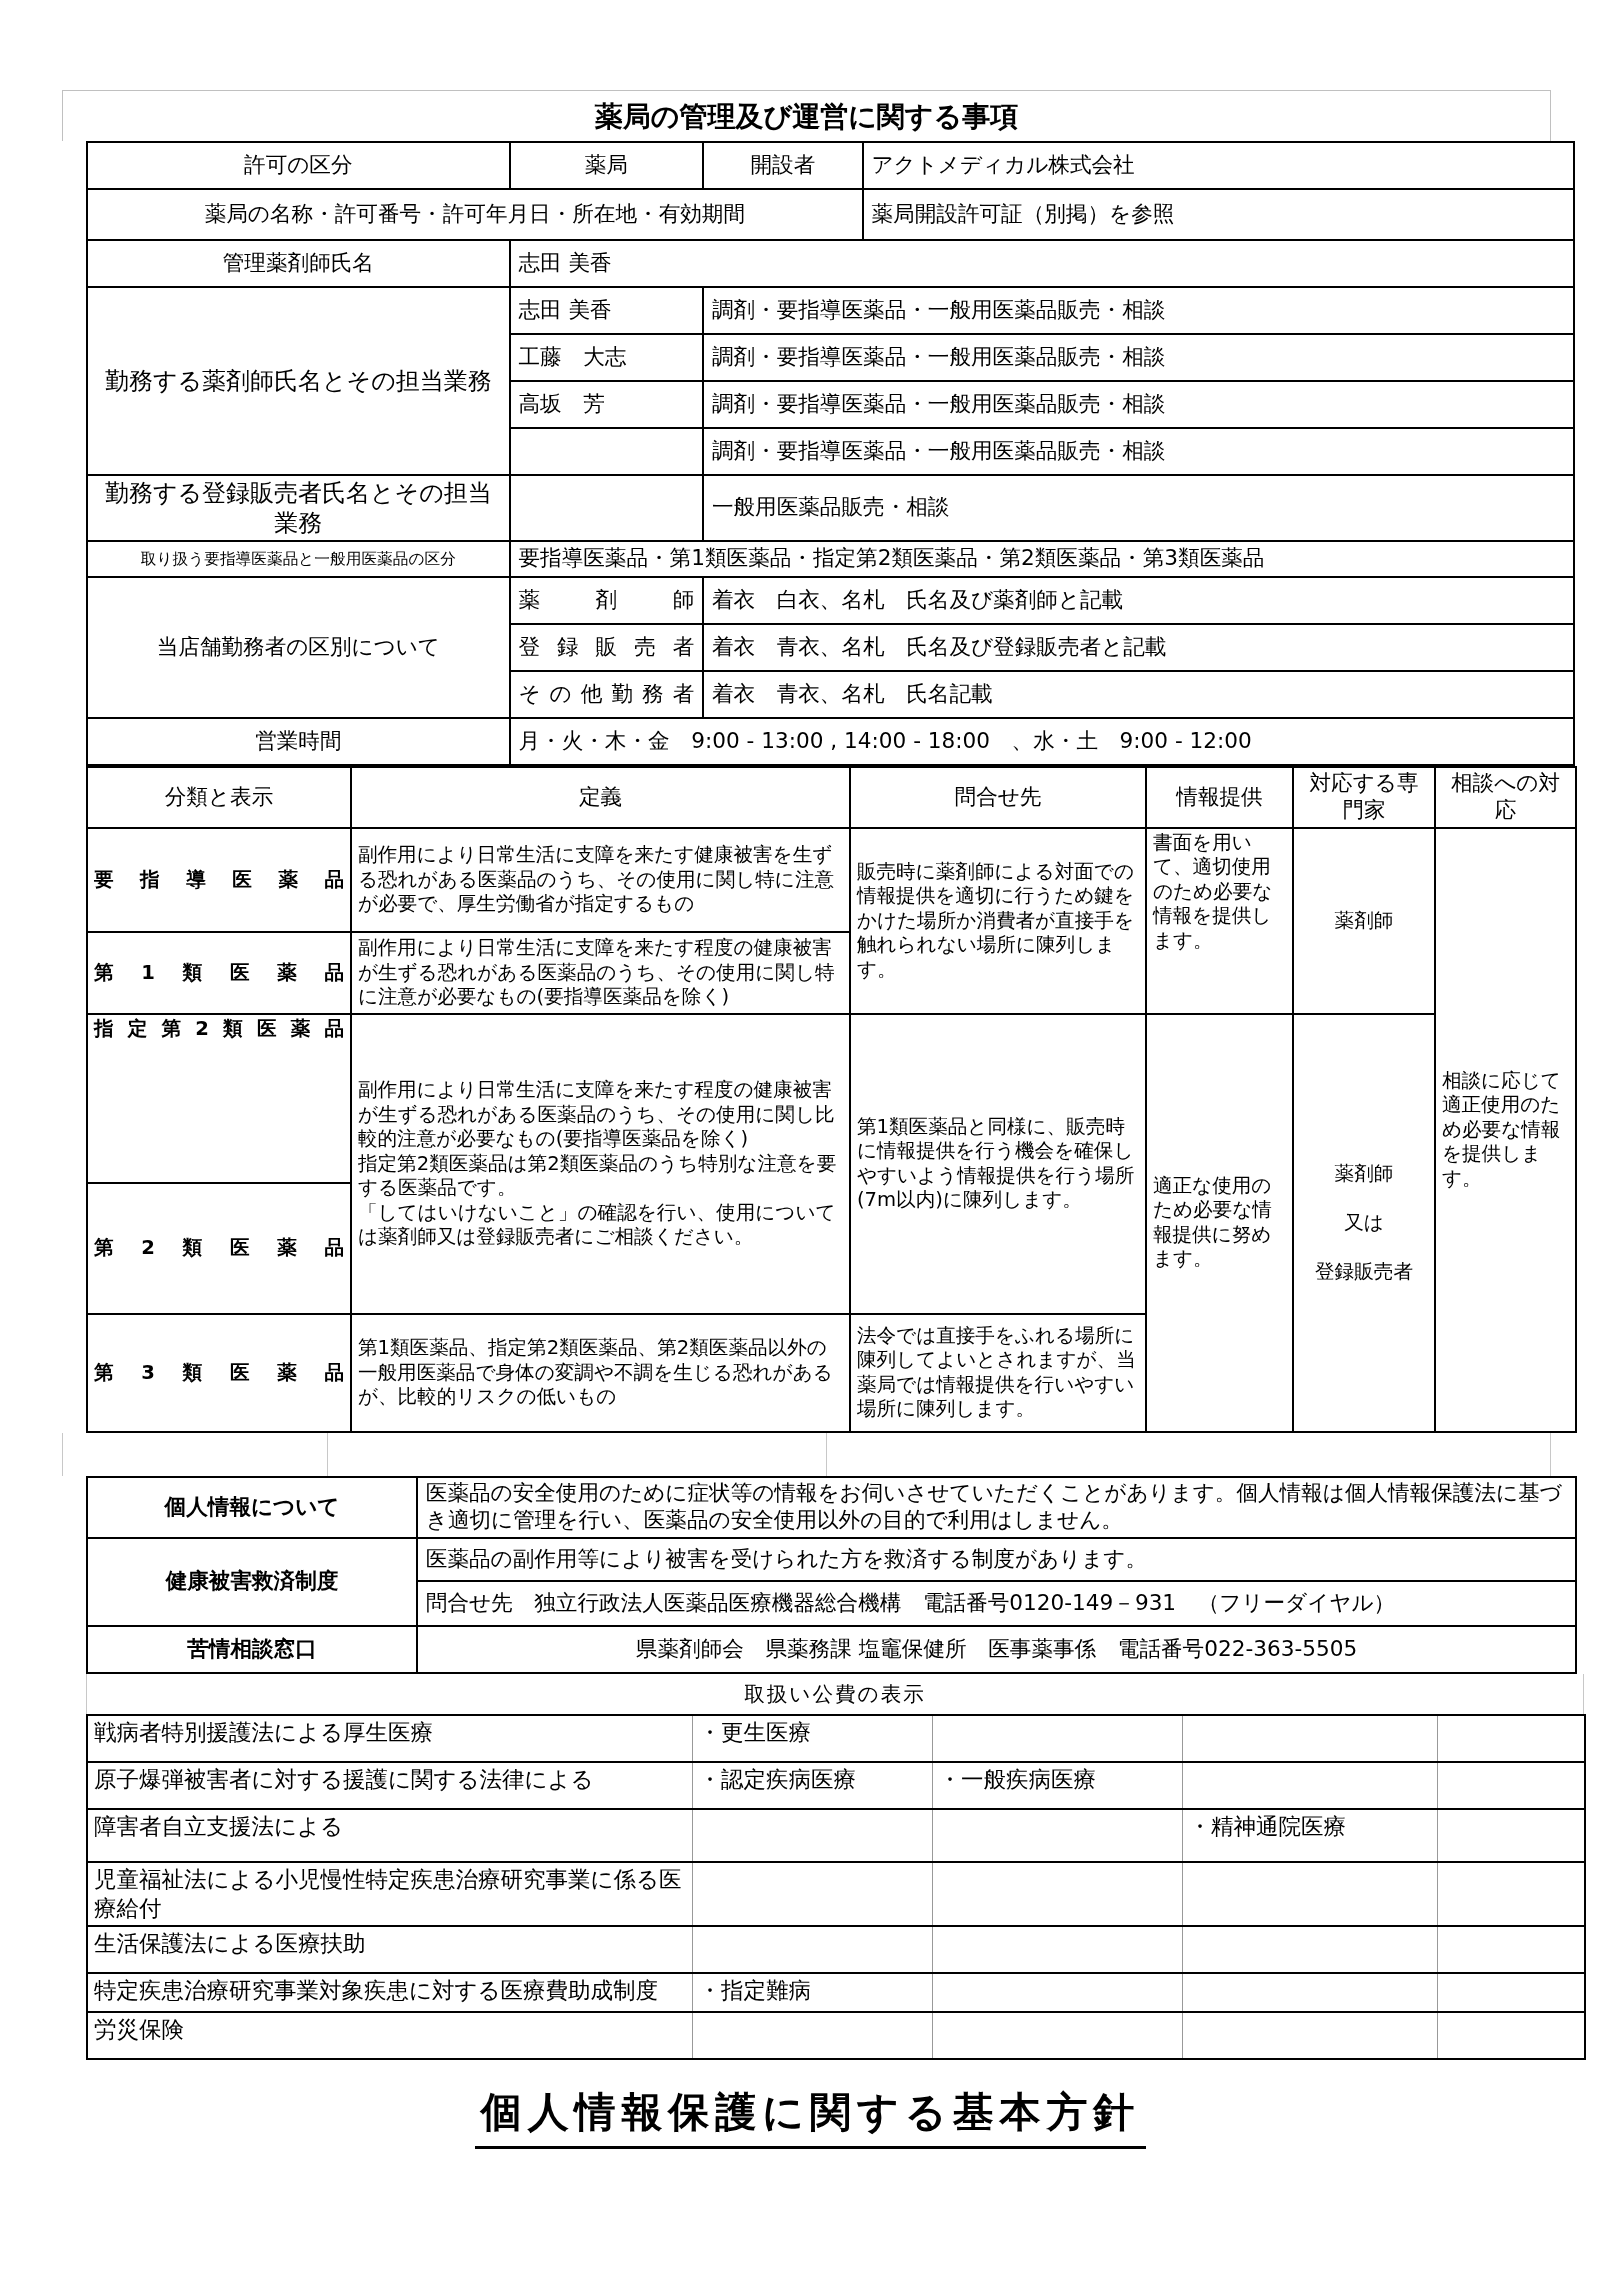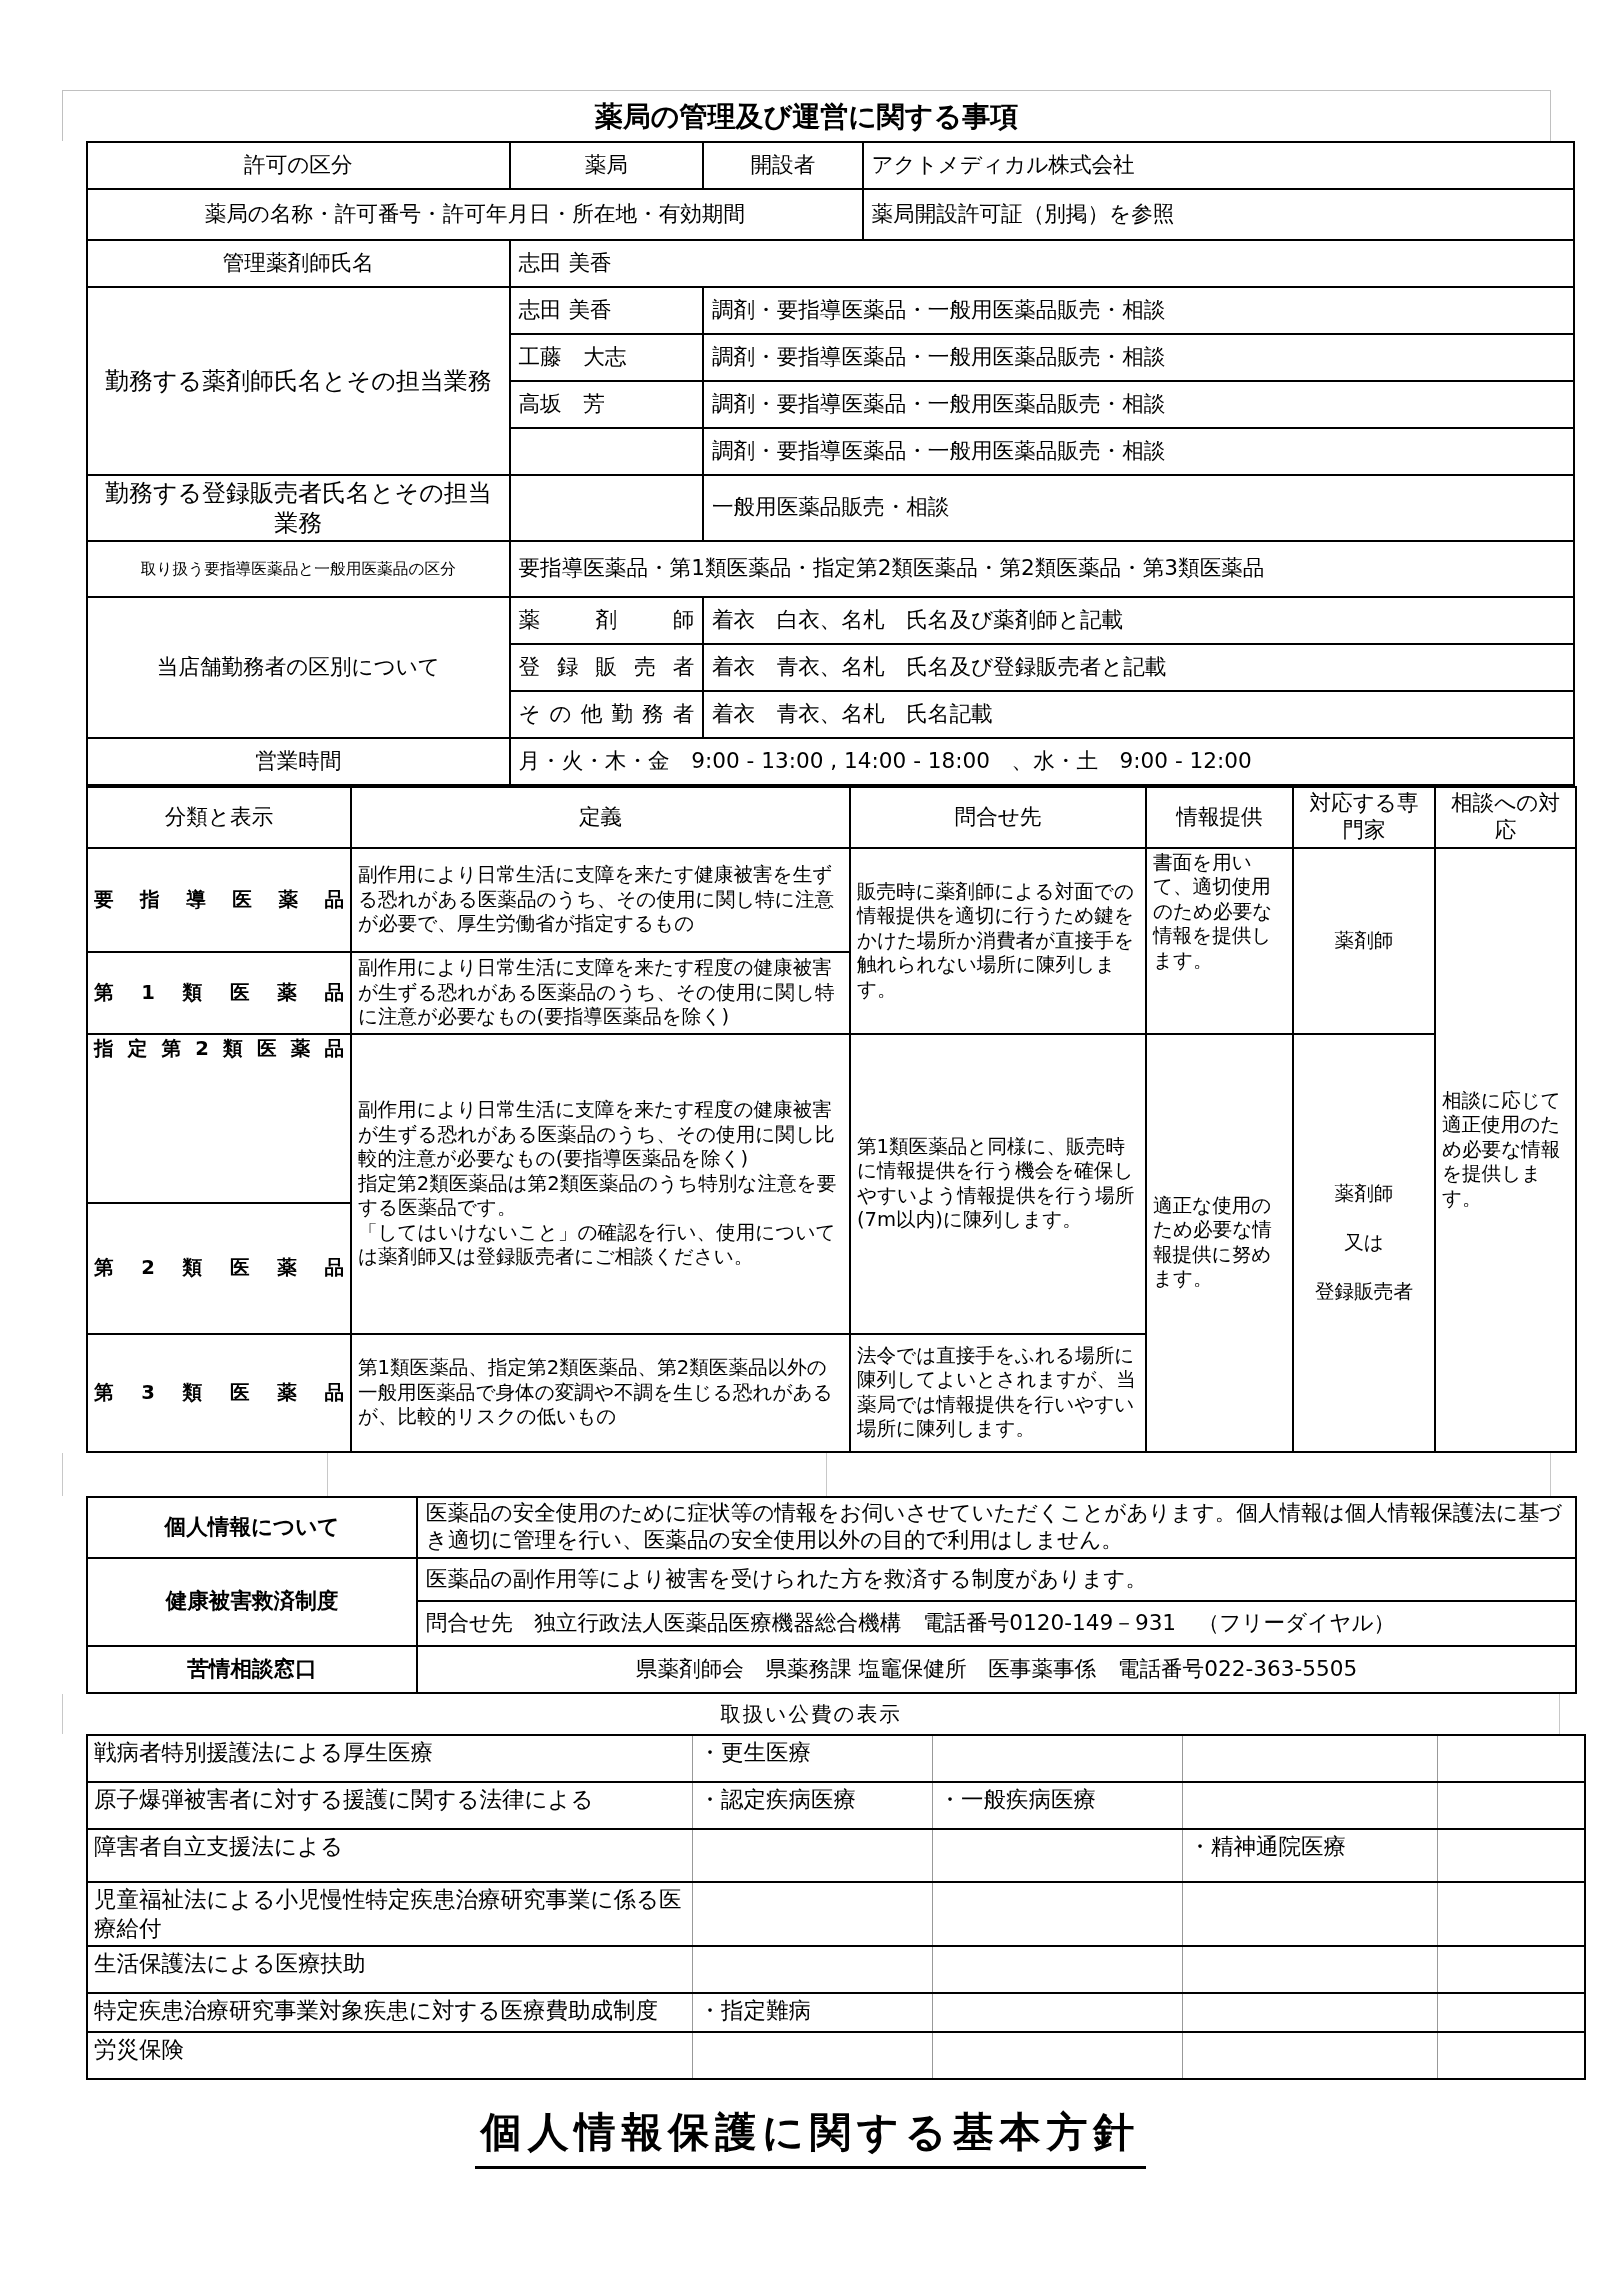--- a/index.html
+++ b/index.html
@@ -21,21 +21,21 @@
   .t2 td{font-size:19.6px;padding:2px 5.9px;}
   .t2 td.hdr{font-size:21.6px;text-align:center;border-bottom:2.9px solid #000;}
   .t2 td.cls{font-weight:bold;text-align:justify;text-align-last:justify;}
   .ghost{box-sizing:border-box;width:1489px;height:43px;position:relative;border-left:1px solid #c8c8c8;border-right:1px solid #c8c8c8;}
   .ghost .v1,.ghost .v2{position:absolute;top:0;bottom:0;width:1px;background:#c8c8c8;}
   .ghost .v1{left:264px;}
   .ghost .v2{left:763px;}
   .t3 td{font-size:21.6px;}
   .t3 .lbl{font-weight:bold;text-align:center;}
   .gt1{border-top:1px solid #b3b3b3 !important;}
-  .caption{box-sizing:border-box;width:1498px;border-left:1px solid #c8c8c8;border-right:1px solid #c8c8c8;text-align:center;font-size:20.6px;letter-spacing:2px;padding:5.9px 0;}
+  .caption{box-sizing:border-box;width:1498px;border-left:1px solid #c8c8c8;border-right:1px solid #c8c8c8;text-align:center;font-size:20.6px;letter-spacing:2px;padding:5.9px 0;margin-left:24px;}
   .t4 td{border:1px solid #999;font-size:22.5px;vertical-align:top;padding:2.9px 5.9px;}
   .t4 tr.sep td{border-top:2.9px solid #000;}
   .footer-title{margin-top:25.5px;text-align:center;}
   .footer-title span{display:inline-block;font-family:Liberation Sans, sans-serif;font-weight:bold;font-size:41px;letter-spacing:5.9px;border-bottom:3.9px solid #000;padding:0 5.9px 5.9px 5.9px;}
 </style>
 </head>
 <body>
 
 <div class="page">
 
@@ -77,21 +77,21 @@
     </tr>
     <tr style="height:47px">
       <td></td>
       <td colspan="2">調剤・要指導医薬品・一般用医薬品販売・相談</td>
     </tr>
     <tr style="height:38px">
       <td class="ctr bt3 sm2">勤務する登録販売者氏名とその担当業務</td>
       <td class="bt3"></td>
       <td colspan="2" class="bt3">一般用医薬品販売・相談</td>
     </tr>
-    <tr style="height:56px">
+    <tr style="height:36px">
       <td class="ctr bt3 sm">取り扱う要指導医薬品と一般用医薬品の区分</td>
       <td colspan="3" class="bt3">要指導医薬品・第1類医薬品・指定第2類医薬品・第2類医薬品・第3類医薬品</td>
     </tr>
     <tr style="height:47px">
       <td rowspan="3" class="ctr bt3">当店舗勤務者の区別について</td>
       <td class="just bt3">薬剤師</td>
       <td colspan="2" class="bt3">着衣　白衣、名札　氏名及び薬剤師と記載</td>
     </tr>
     <tr style="height:47px">
       <td class="just">登録販売者</td>

